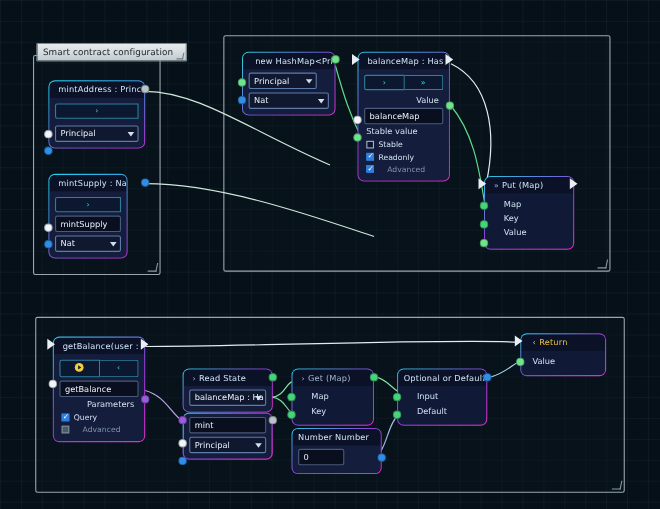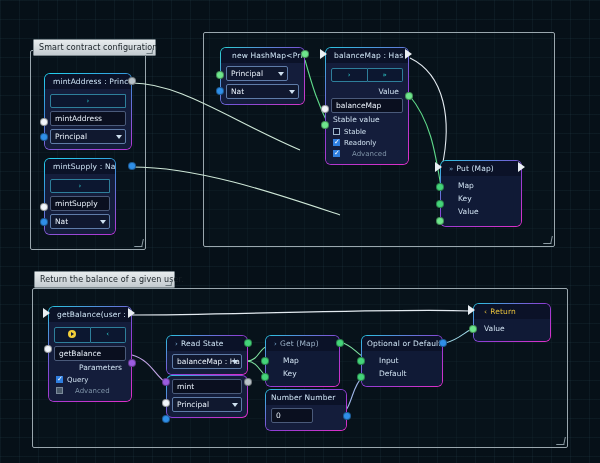--- a/index.html
+++ b/index.html
@@ -181,39 +181,34 @@
   </div>
 
   <div class="group" style="left:203px; top:32px; width:352px; height:215px;">
     <div class="group-resize"></div>
   </div>
 
   <div class="group" style="left:32px; top:288px; width:536px; height:160px;">
     <div class="group-resize"></div>
   </div>
 
-  <div class="comment" style="left:33px; top:39px; width:123px;">
+  <div class="comment" style="left:33px; top:39px; width:137px;">
     <span>Smart contract configuration</span>
     <span class="cgrip"></span>
   </div>
 
 
-  <div class="comment" style="left:34px; top:271px; width:141px;">
-    <span>Return the balance of a given user.</span>
-    <span class="cgrip"></span>
-  </div>
 
   <div class="node bd-cm" style="left:44px; top:73px; width:88px;">
     <div class="node-inner">
       <div class="node-title">mintAddress : Princip</div>
       <div class="node-body">
         <div class="btnrow">
           <div class="btn">›</div>
         </div>
-        <div class="txtbox">mintAddress</div>
         <div style="height:3px"></div>
         <div class="selbox">
           <span>Principal</span>
           <span class="arrow"></span>
         </div>
       </div>
     </div>
     <div class="port p-grey" style="left:84px; top:4px;"></div>
     <div class="port p-white" style="left:-4px; top:45px;"></div>
     <div class="port p-blue" style="left:-4px; top:60px;"></div>

